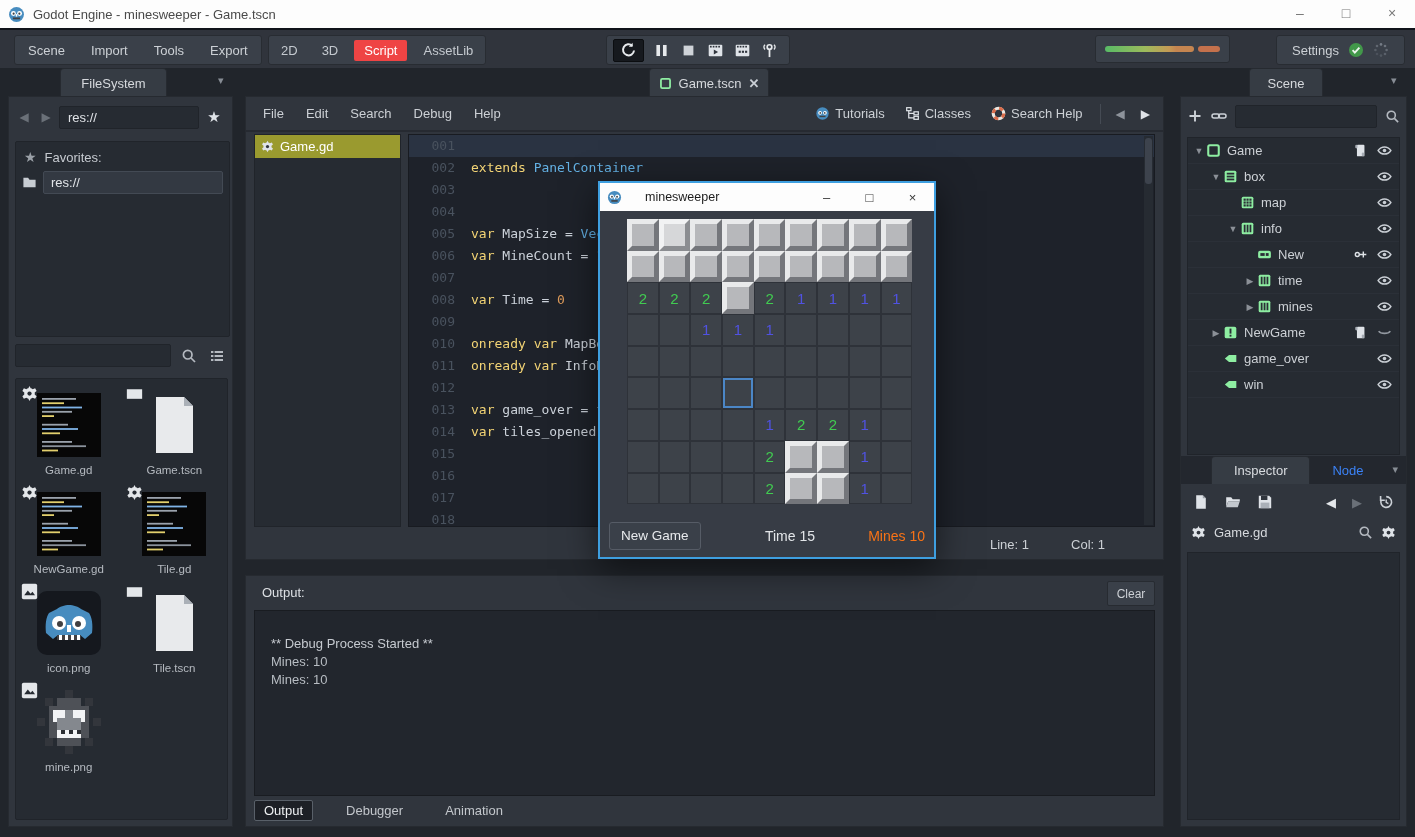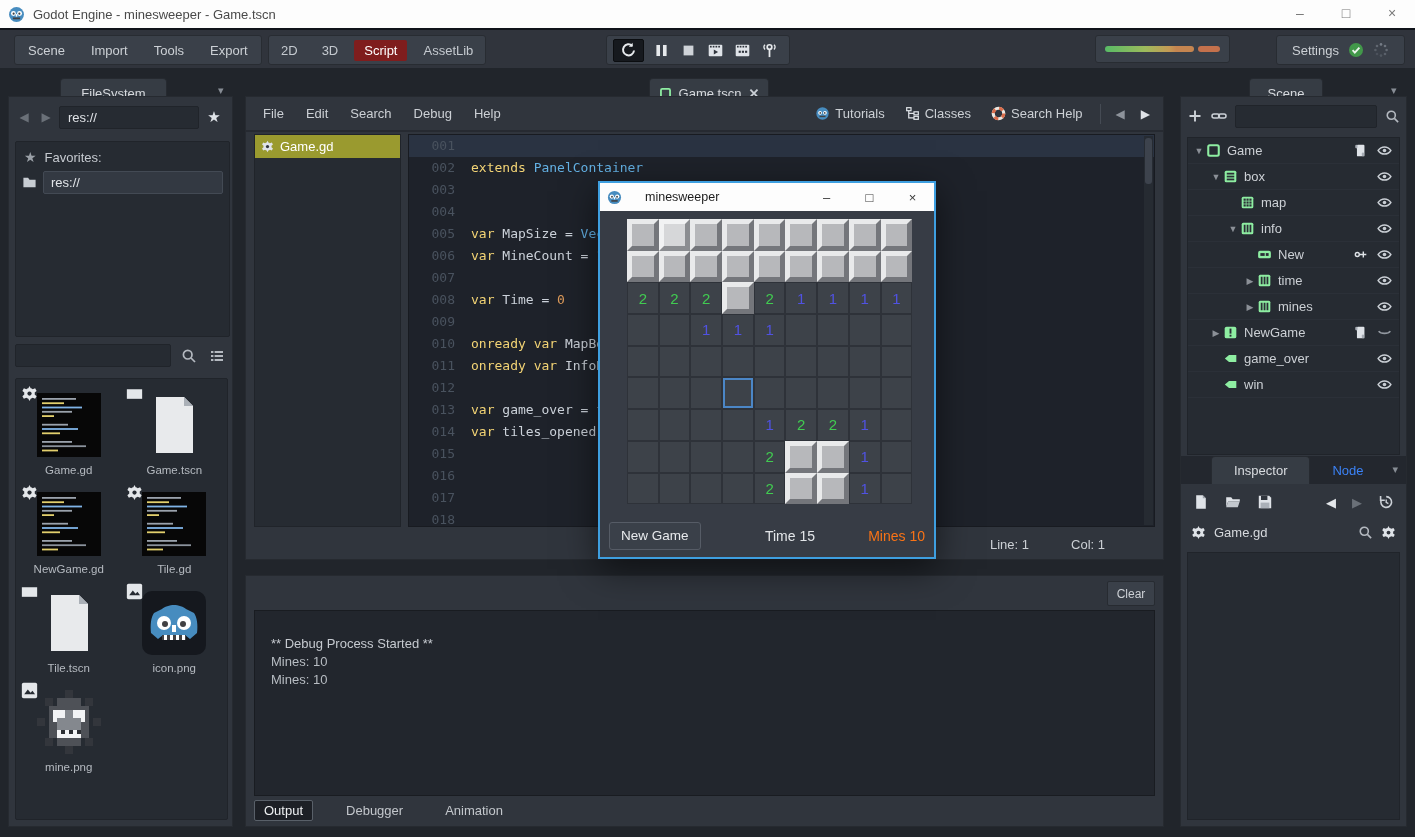--- a/index.html
+++ b/index.html
@@ -8,30 +8,30 @@
   .os-titlebar{position:absolute;left:0;top:0;width:1415px;height:28px;background:#fdfdfd;border-bottom:2px solid #10131a;display:flex;align-items:center;}
   .os-titlebar .t-icon{margin-left:8px;display:flex;}
   .os-titlebar .t-title{margin-left:8px;color:#4a4a4a;font-size:13px;}
   .os-controls{position:absolute;right:0;top:0;height:26px;display:flex;}
   .os-controls .wbtn{width:46px;height:26px;display:flex;align-items:center;justify-content:center;color:#7a7a7a;font-size:14px;}
   
   .toolbar{position:absolute;left:0;top:30px;width:1415px;height:38px;background:#30343c;}
   .grp{position:absolute;top:5px;height:28px;background:#3a4049;border:1px solid #282c32;border-radius:3px;display:flex;align-items:center;}
   .menu-item{padding:0 13px;color:#ccd0d5;cursor:default;}
   .ws-item{padding:0 12px;color:#c4c9cf;}
-  .ws-item.active{background:#7f1d1d;border-radius:2px;color:#fff;margin:0 4px;padding:3px 10px;}
+  .ws-item.active{background:#ef4444;border-radius:2px;color:#fff;margin:0 4px;padding:3px 10px;}
   .play-ic{display:flex;align-items:center;justify-content:center;padding:0 5px;}
   .play-ic.pressed{background:#16191e;border:1px solid #0b0d10;border-radius:2px;padding:2px 6px;margin-right:4px;}
   .grad-btn{position:absolute;left:1095px;top:5px;width:135px;height:28px;background:#3a4049;border:1px solid #282c32;border-radius:3px;display:flex;align-items:center;padding:0 9px;box-sizing:border-box;}
   .grad-bar{height:6px;border-radius:3px;flex:1;background:linear-gradient(90deg,#58bb66 0%,#9dbb5c 45%,#c59a55 72%,#c58550 80%);}
   .grad-gap{width:4px;}
   .grad-end{width:22px;height:6px;border-radius:3px;background:#c4714c;}
   .settings-btn{position:absolute;left:1276px;top:5px;width:127px;height:28px;background:#3a4049;border:1px solid #282c32;border-radius:3px;display:flex;align-items:center;justify-content:center;gap:9px;}
   
-  .tabstrip{position:absolute;left:0;top:78px;width:1147px;height:28px;}
+  .tabstrip{position:absolute;left:0;top:68px;width:1147px;height:28px;}
   .top-tab{position:absolute;top:0;height:28px;background:#363c44;border:1px solid #262a30;border-bottom:none;border-radius:4px 4px 0 0;display:flex;align-items:center;justify-content:center;gap:7px;color:#d6d9dd;}
   .dd-arrow{position:absolute;top:6px;color:#878d95;font-size:11px;}
   .scene-tab-close{color:#c9ced4;font-size:13px;font-weight:bold;}
   
   .panel{position:absolute;background:#30353d;border:1px solid #262a30;box-sizing:border-box;}
   .well{background:#262b32;border:1px solid #20242a;border-radius:2px;}
   .btn{background:#3a4049;border:1px solid #272b31;border-radius:2px;color:#ccd0d5;display:flex;align-items:center;justify-content:center;}
   .input{background:#262b32;border:1px solid #20242a;border-radius:2px;color:#dfe2e6;display:flex;align-items:center;padding:0 8px;box-sizing:border-box;}
   
   .fs-nav-btn{position:absolute;top:9px;width:18px;height:22px;color:#6a7078;display:flex;align-items:center;justify-content:center;font-size:12px;}
@@ -378,37 +378,20 @@
             </svg><span class="ico badge">
               <svg width="17" height="17" viewBox="0 0 16 16">
                 <path fill="#e4e7ea" d="M8 1l1.1 2.1a5 5 0 0 1 1.9.8l2.3-.8L14.7 5.6l-1.8 1.5a5.4 5.4 0 0 1 0 1.9l1.8 1.5-1.4 2.4-2.3-.8a5 5 0 0 1-1.9.8L8 15l-1.1-2.1a5 5 0 0 1-1.9-.8l-2.3.8L1.3 10.5l1.8-1.5a5.4 5.4 0 0 1 0-1.9L1.3 5.6 2.7 3.1l2.3.8a5 5 0 0 1 1.9-.8z"></path>
                 <circle cx="8" cy="8" r="2" fill="#262b32"></circle>
               </svg>
             </span></div>
           <div class="file-label">Tile.gd</div>
         </div>
         <div class="file-item">
           <div class="thumb-wrap"><svg width="64" height="64" viewBox="0 0 64 64">
-              <path d="M14 4h28l9 9v47H14z" fill="#e8eaec"></path>
-              <path d="M42 4l9 9h-9z" fill="#aab0b7"></path>
-            </svg><span class="ico badge">
-              <svg width="17" height="17" viewBox="0 0 16 16">
-                <rect x="0.8" y="4" width="14.4" height="9" fill="#e4e7ea"></rect>
-                <g fill="#262b32">
-                  <rect x="2" y="1.6" width="2" height="1.8"></rect>
-                  <rect x="5.2" y="1.6" width="2" height="1.8"></rect>
-                  <rect x="8.4" y="1.6" width="2" height="1.8"></rect>
-                  <rect x="11.6" y="1.6" width="2" height="1.8"></rect>
-                </g>
-              </svg>
-            </span></div>
-          <div class="file-label">Tile.tscn</div>
-        </div>
-        <div class="file-item">
-          <div class="thumb-wrap"><svg width="64" height="64" viewBox="0 0 64 64">
               <rect width="64" height="64" rx="10" fill="#15181e"></rect>
               <path d="M12 22c-3 4-4 12-3 20l7 6 5-4c3 2 8 3 11 3s8-1 11-3l5 4 7-6c1-8 0-16-3-20l-8-4c-2-2-8-4-12-4s-10 2-12 4z" fill="#478cbf"></path>
               <circle cx="22" cy="32" r="7" fill="#fff"></circle>
               <circle cx="42" cy="32" r="7" fill="#fff"></circle>
               <circle cx="23" cy="33" r="3" fill="#414042"></circle>
               <circle cx="41" cy="33" r="3" fill="#414042"></circle>
               <rect x="30" y="34" width="4" height="7" fill="#fff"></rect>
               <rect x="20" y="44" width="24" height="5" fill="#414042"></rect>
               <g fill="#fff">
                 <rect x="22" y="44" width="3" height="5"></rect>
@@ -416,20 +399,37 @@
                 <rect x="34" y="44" width="3" height="5"></rect>
                 <rect x="40" y="44" width="3" height="5"></rect>
               </g>
             </svg><span class="ico badge">
               <svg width="17" height="17" viewBox="0 0 16 16">
                 <rect x="0.8" y="0.8" width="14.4" height="14.4" rx="1.6" fill="#e4e7ea"></rect>
                 <path d="M3 11.6l3.4-4.6 2.6 3.2 1.8-2 2.4 3.4z" fill="#262b32"></path>
               </svg>
             </span></div>
           <div class="file-label">icon.png</div>
+        </div>
+        <div class="file-item">
+          <div class="thumb-wrap"><svg width="64" height="64" viewBox="0 0 64 64">
+              <path d="M14 4h28l9 9v47H14z" fill="#e8eaec"></path>
+              <path d="M42 4l9 9h-9z" fill="#aab0b7"></path>
+            </svg><span class="ico badge">
+              <svg width="17" height="17" viewBox="0 0 16 16">
+                <rect x="0.8" y="4" width="14.4" height="9" fill="#e4e7ea"></rect>
+                <g fill="#262b32">
+                  <rect x="2" y="1.6" width="2" height="1.8"></rect>
+                  <rect x="5.2" y="1.6" width="2" height="1.8"></rect>
+                  <rect x="8.4" y="1.6" width="2" height="1.8"></rect>
+                  <rect x="11.6" y="1.6" width="2" height="1.8"></rect>
+                </g>
+              </svg>
+            </span></div>
+          <div class="file-label">Tile.tscn</div>
         </div>
         <div class="file-item">
           <div class="thumb-wrap"><svg width="64" height="64" viewBox="0 0 16 16" shape-rendering="crispEdges">
               <g fill="#33363c">
                 <rect x="7" y="0" width="2" height="2"></rect>
                 <rect x="0" y="7" width="2" height="2"></rect>
                 <rect x="14" y="7" width="2" height="2"></rect>
                 <rect x="7" y="14" width="2" height="2"></rect>
                 <rect x="2" y="2" width="2" height="2"></rect>
                 <rect x="12" y="2" width="2" height="2"></rect>
@@ -547,20 +547,23 @@
           <div class="code-thumb"></div>
         </div>
     </div>
     <div class="se-status">
       <span>Line: 1</span>
       <span>Col: 1</span>
     </div>
   </div>
 
   <div class="panel" style="left:245px;top:575px;width:919px;height:252px;">
+    <div class="out-header">
+      <span class="out-title">Output:</span>
+    </div>
     <div class="btn clear-btn">
       <span>Clear</span>
     </div>
     <div class="out-well" id="out-well">
         <div class="out-line" style="color: rgb(198, 202, 208);">** Debug Process Started **</div>
         <div class="out-line">Mines: 10</div>
         <div class="out-line">Mines: 10</div>
       </div>
     <div class="bottom-tabs" id="bottom-tabs">
         <div class="btab active">Output</div>

